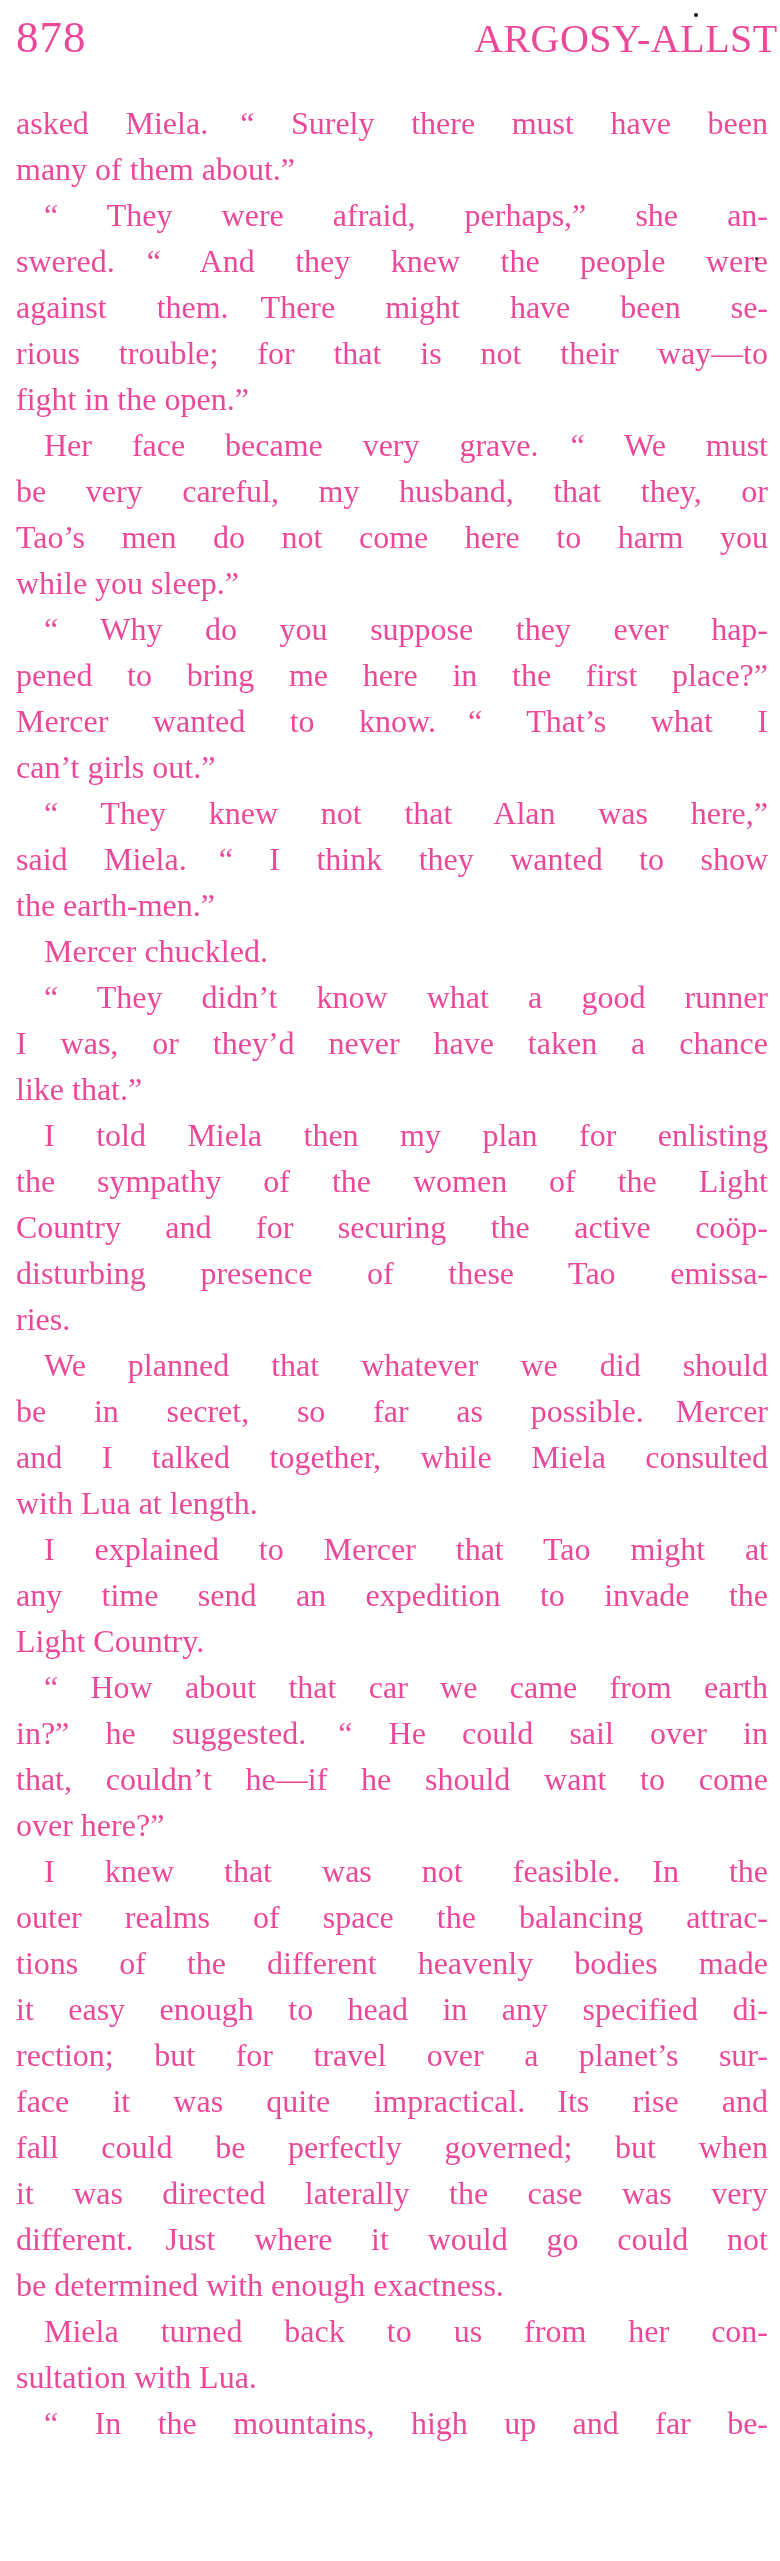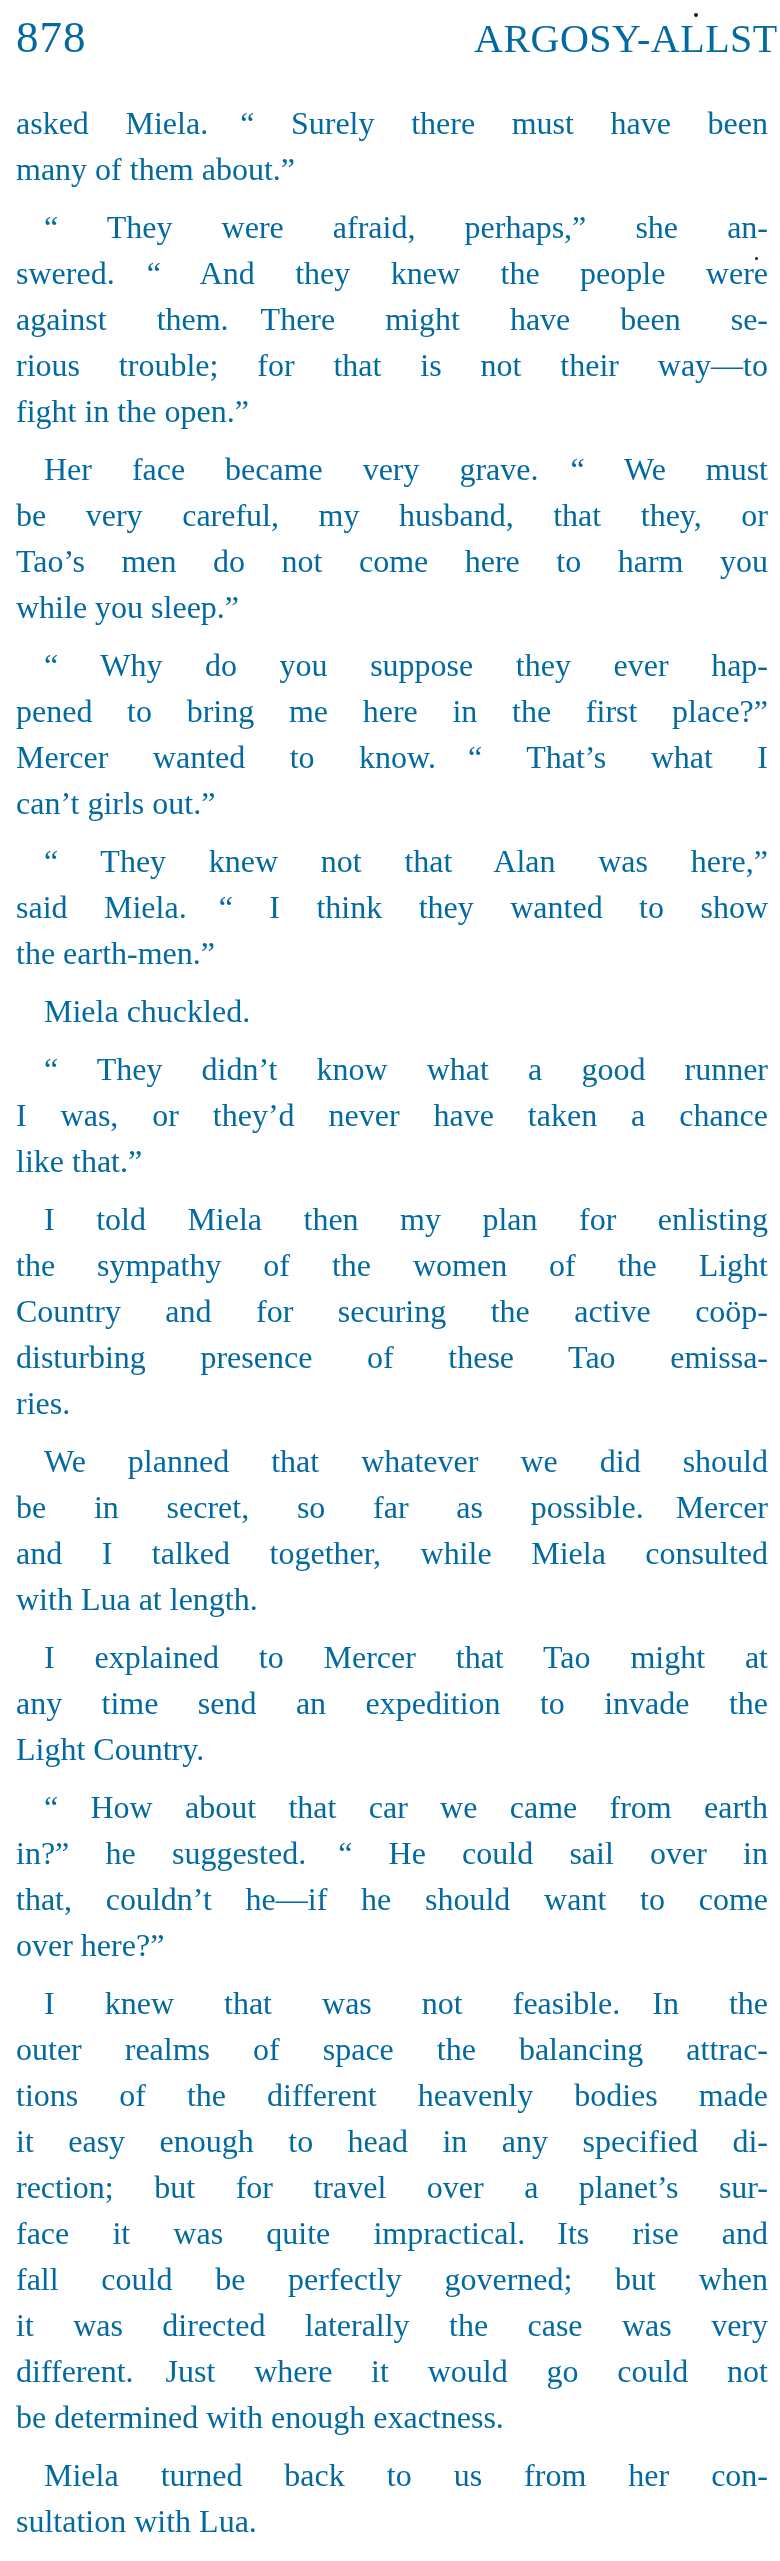--- a/index.html
+++ b/index.html
@@ -8,21 +8,21 @@
     padding: 0;
     background: #ffffff;
   }
   .page {
     position: relative;
     width: 780px;
     height: 2561px;
     background: #ffffff;
     overflow: hidden;
     font-family: "Liberation Serif", "DejaVu Serif", serif;
-    color: #0369a1;
+    color: #ec4899;
     -webkit-font-smoothing: antialiased;
   }
   .page-number {
     position: absolute;
     left: 16px;
     top: 15px;
     font-size: 45px;
     line-height: 1;
     letter-spacing: 1px;
     white-space: nowrap;
@@ -49,21 +49,20 @@
   .line {
     height: 46px;
     line-height: 46px;
     font-size: 32px;
     text-align: justify;
     text-align-last: justify;
     overflow: visible;
   }
   .line.indent {
     text-indent: 28px;
-    margin-top: 12px;
   }
   .line.para-end {
     text-align: left;
     text-align-last: left;
   }
   .speck {
     position: absolute;
     background: #1a1a1a;
     border-radius: 50%;
   }
@@ -100,21 +99,21 @@
         <div class="line">pened to bring me here in the first place?”</div>
         <div class="line">Mercer wanted to know. “ That’s what I</div>
         <div class="line para-end">can’t girls out.”</div>
       </div>
       <div class="paragraph">
         <div class="line indent">“ They knew not that Alan was here,”</div>
         <div class="line">said Miela. “ I think they wanted to show</div>
         <div class="line para-end">the earth-men.”</div>
       </div>
       <div class="paragraph">
-        <div class="line indent para-end">Miela chuckled.</div>
+        <div class="line indent para-end">Mercer chuckled.</div>
       </div>
       <div class="paragraph">
         <div class="line indent">“ They didn’t know what a good runner</div>
         <div class="line">I was, or they’d never have taken a chance</div>
         <div class="line para-end">like that.”</div>
       </div>
       <div class="paragraph">
         <div class="line indent">I told Miela then my plan for enlisting</div>
         <div class="line">the sympathy of the women of the Light</div>
         <div class="line">Country and for securing the active coöp-</div>

